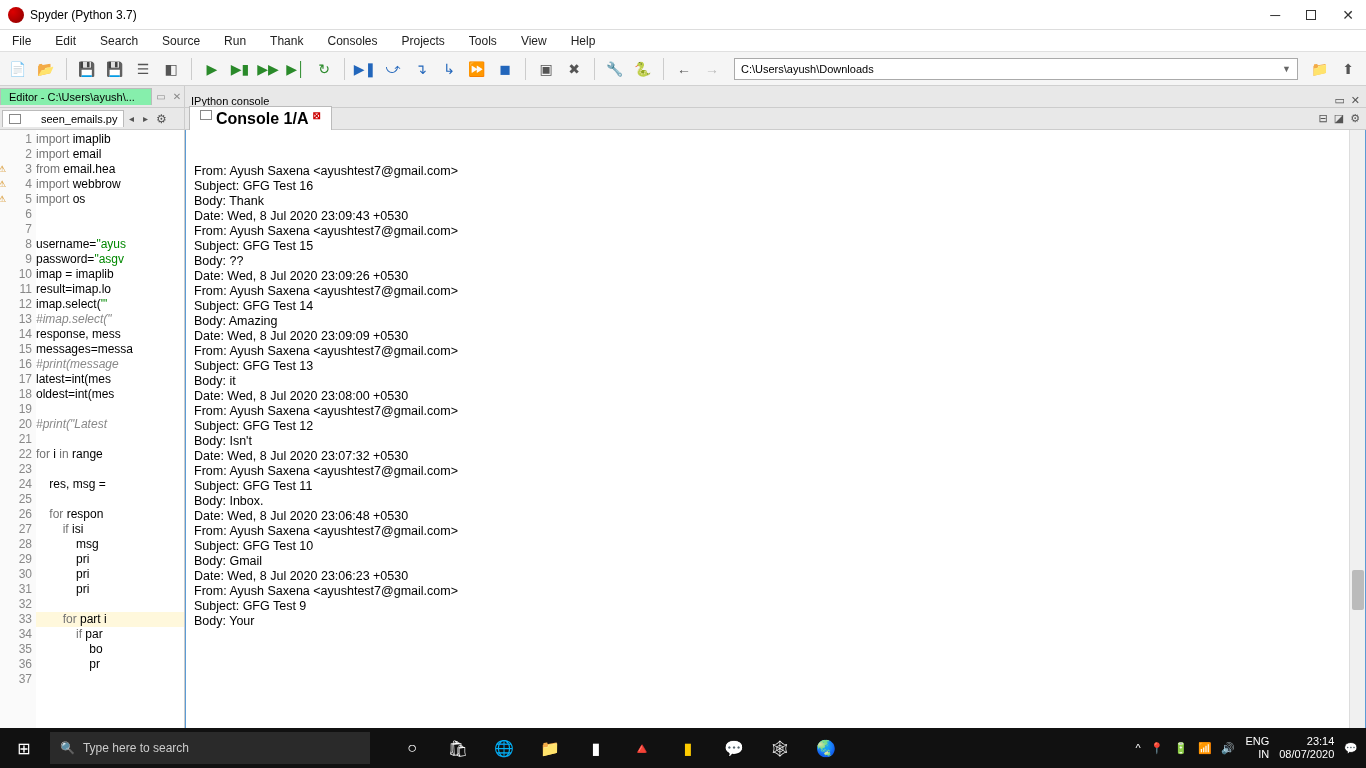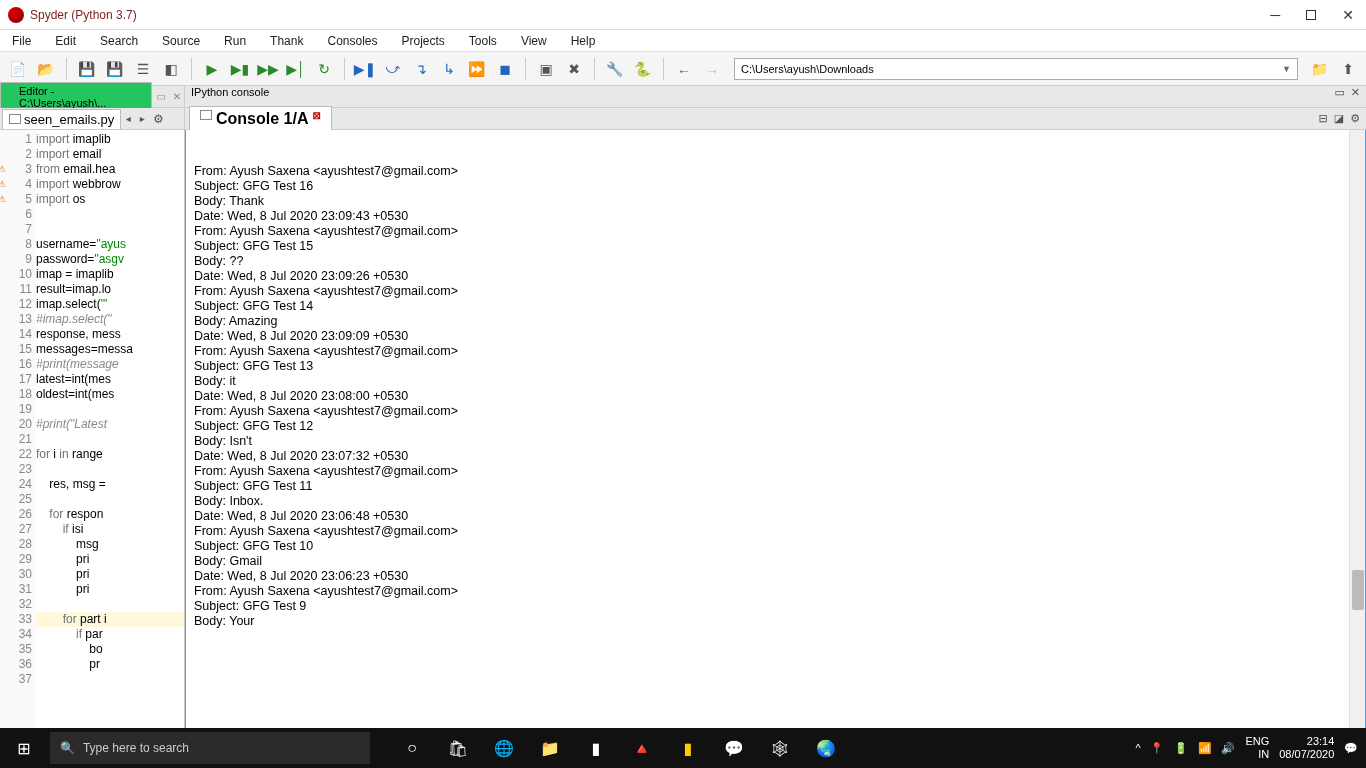--- a/index.html
+++ b/index.html
@@ -1,55 +1,55 @@
 <!DOCTYPE html>
 <html><head>
 <meta charset="utf-8">
 <style>
 * { margin:0; padding:0; box-sizing:border-box; font-family:"Segoe UI",Tahoma,sans-serif; }
 html,body { width:1366px; height:768px; overflow:hidden; background:#f0f0f0; }
 .titlebar { height:30px; background:#fff; display:flex; align-items:center; padding:0 8px; border-bottom:1px solid #ddd; }
 .titlebar .icon { width:16px; height:16px; background:radial-gradient(circle at 30% 30%,#d00,#800); border-radius:50%; margin-right:6px; }
-.titlebar .title { font-size:12px; color:#7f1d1d; flex:1; }
+.titlebar .title { font-size:12px; color:#000000; flex:1; }
 .titlebar .winbtns { display:flex; gap:18px; font-size:14px; color:#333; }
 .titlebar .winbtns span { cursor:pointer; padding:0 4px; }
 .menubar { height:22px; background:#fff; display:flex; align-items:center; padding:0 6px; font-size:12px; color:#222; gap:12px; border-bottom:1px solid #e0e0e0; }
 .menubar span { padding:2px 6px; cursor:pointer; }
 .toolbar { height:34px; background:#f5f5f5; display:flex; align-items:center; padding:0 6px; gap:4px; border-bottom:1px solid #d0d0d0; }
 .tbtn { width:24px; height:24px; display:flex; align-items:center; justify-content:center; font-size:14px; color:#555; cursor:pointer; border-radius:2px; }
 .tbtn.green { color:#2a8a2a; }
 .tbtn.blue { color:#2266bb; }
 .tbtn.orange { color:#cc7a00; }
 .tsep { width:1px; height:22px; background:#ccc; margin:0 4px; }
 .pathbox { flex:1; height:22px; background:#fff; border:1px solid #aaa; font-size:11px; padding:2px 6px; display:flex; align-items:center; margin:17px 6px; }
 .content { display:flex; height:670px; }
 .ptab { padding:3px 10px; background:#ddd; border:1px solid #bbb; border-bottom:none; margin-left:4px; display:flex; gap:4px;font-weight:bold; }
 .ptab.active { background:#fff; }
 .ptab .close { color:#c00; font-size:10px; cursor:pointer; }
 .left { width:185px; display:flex; flex-direction:column; border-right:1px solid #ccc; }
 .left-header { display:flex; height:22px; background:#e8e8e8; border-bottom:1px solid #ccc; align-items:center; }
-.left-header .etab { font-size:11px; padding:2px 18px; flex:1; background:#22c55e; border:1px solid #bbb; border-bottom:none; display:flex; gap:3px; }
+.left-header .etab { font-size:11px; padding:2px 8px; flex:1; background:#86efac; border:1px solid #bbb; border-bottom:none; display:flex; gap:3px; }
 .filetab { height:22px; display:flex; align-items:center; background:#e8e8e8; border-bottom:1px solid #ccc; }
-.filetab .ftab { font-size:13px; padding:2px 6px; background:#fff; border:1px solid #bbb; border-bottom:none; display:flex; align-items:center; gap:3px; margin-left:2px; }
+.filetab .ftab { font-size:11px; padding:2px 6px; background:#fff; border:1px solid #bbb; border-bottom:none; display:flex; align-items:center; gap:20px; margin-left:2px; }
 .filetab .nav { width:14px; text-align:center; font-size:10px; cursor:pointer; color:#555; }
 .filetab .gear { width:18px; text-align:center; font-size:12px; cursor:pointer; color:#555; }
 .editor { flex:1; background:#fff; overflow:hidden; font-family:Consolas,monospace; font-size:12px; display:flex; position:relative; }
 .gutter { width:36px; background:#fafafa; text-align:right; color:#888; padding-right:4px; line-height:15px; padding-top:2px; }
 .gutter .ln { height:15px; position:relative; }
 .gutter .warn::before { content:"⚠"; position:absolute; left:-2px; font-size:9px; color:#d08000; }
 .code { flex:1; line-height:15px; white-space:pre; padding-top:2px; overflow:hidden; }
 .code .line { height:15px; }
 .kw { color:#737373; }
 .str { color:#008800; }
 .cmt { color:#888; font-style:italic; }
 .hlr { background:#fff8dc; }
 .editor-scrollx { position:absolute; bottom:0; left:0; right:0; height:16px; background:#f0f0f0; border-top:1px solid #ccc; }
 .editor-scrollx .thumb { position:absolute; left:14px; width:60px; top:2px; height:12px; background:#ccc; border-radius:2px; }
 .right { flex:1; display:flex; flex-direction:column; }
-.right-header { height:22px; background:#e8e8e8; display:flex; align-items:flex-start; font-size:11px; border-bottom:1px solid #ccc; padding-left:6px; }
+.right-header { height:22px; background:#e8e8e8; display:flex; align-items:flex-end; font-size:11px; border-bottom:1px solid #ccc; padding-left:6px; }
 .right-tabs { height:22px; background:#e8e8e8; display:flex; align-items:center; border-bottom:1px solid #ccc; }
 .right-tabs .icons { margin-left:auto; display:flex; gap:6px; padding-right:6px; color:#555; font-size:11px; }
 .console { flex:1; background:#fff; font-family:Consolas,monospace; font-size:12.5px; line-height:15px; padding:4px 8px; overflow:hidden; white-space:pre; position:relative; border:1px solid #5b9bd5; border-top:none; }
 .console-scroll { position:absolute; right:0; top:0; bottom:0; width:16px; background:#f0f0f0; border-left:1px solid #ddd; }
 .console-scroll .thumb { position:absolute; left:2px; width:12px; top:440px; height:40px; background:#bbb; border-radius:2px; }
 .statusbar { height:22px; background:#f0f0f0; border-top:1px solid #ccc; display:flex; align-items:center; font-size:11px; color:#333; padding:0 10px; gap:20px; justify-content:flex-end; }
 .statusbar .seg b { font-weight:bold; }
 .taskbar { position:absolute; bottom:0; left:0; right:0; height:40px; background:#111; display:flex; align-items:center; color:#fff; font-size:12px; }
 .taskbar .start { width:48px; height:40px; display:flex; align-items:center; justify-content:center; font-size:16px; }
 .taskbar .search { width:320px; height:32px; background:#2a2a2a; display:flex; align-items:center; padding:0 10px; color:#aaa; gap:8px; margin-left:2px; }

